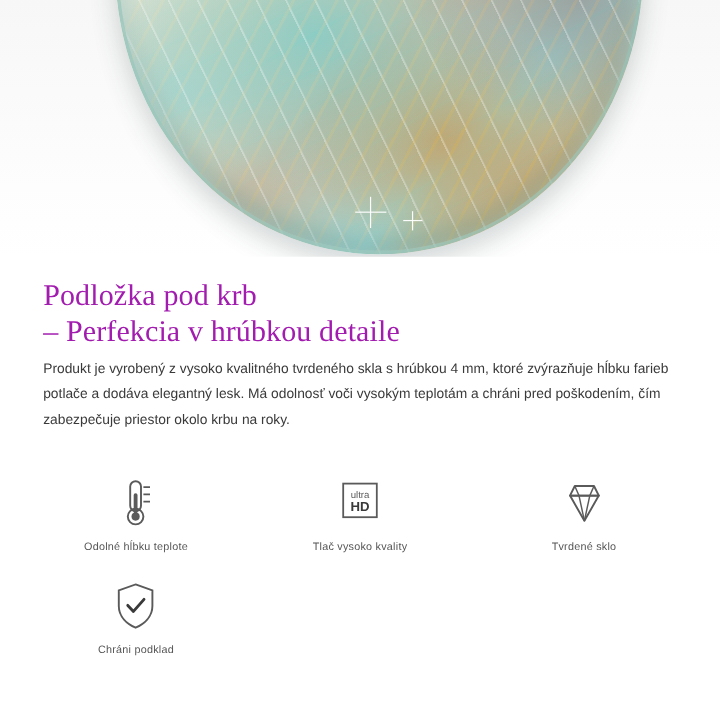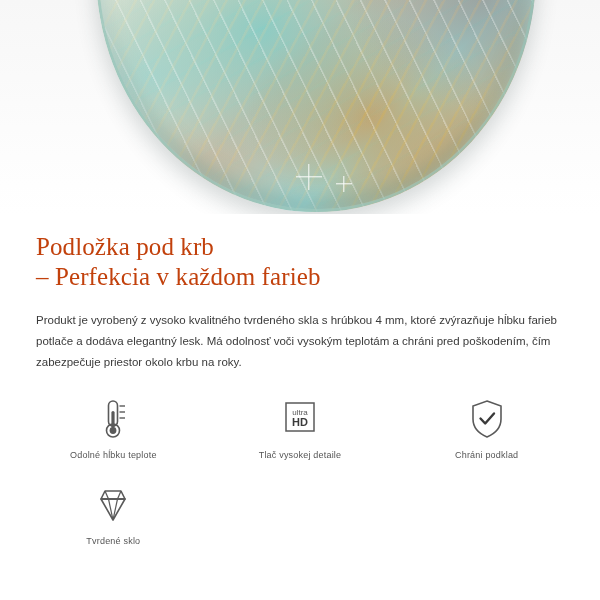--- a/index.html
+++ b/index.html
@@ -86,29 +86,29 @@
 
   
   .headline {
     position: absolute;
     left: 36px;
     top: 232px;
     width: 540px;
     font-family: "Liberation Serif", serif;
     font-size: 25px;
     line-height: 30px;
-    color: #c2410c;
+    color: #a21caf;
     letter-spacing: 0.1px;
   }
   .headline .l2 { display: block; }
 
   .body-copy {
     position: absolute;
     left: 36px;
-    top: 310px;
+    top: 298px;
     width: 534px;
     font-size: 11.5px;
     line-height: 21px;
     color: #3a3a3a;
   }
 
   
   .features {
     position: absolute;
     left: 20px;
@@ -149,21 +149,21 @@
     <div class="pad">
       <div class="pad-veins"></div>
       <div class="pad-edge"></div>
     </div>
     <div class="sparkle s1"></div>
     <div class="sparkle s2"></div>
   </div>
 
   <div class="headline">
     <span class="l1">Podložka pod krb</span>
-    <span class="l2">– Perfekcia v každom farieb</span>
+    <span class="l2">– Perfekcia v hrúbkou detaile</span>
   </div>
 
   <div class="body-copy">Produkt je vyrobený z vysoko kvalitného tvrdeného skla s hrúbkou 4 mm, ktoré zvýrazňuje hĺbku farieb potlače a dodáva elegantný lesk. Má odolnosť voči vysokým teplotám a chráni pred poškodením, čím zabezpečuje priestor okolo krbu na roky.</div>
 
   <div class="features">
 
     <div class="feature">
       <div class="ico">
         <svg width="34" height="44" viewBox="0 0 34 44">
           <rect x="12.5" y="4" width="9" height="25" rx="4.5" fill="none" stroke="#5a5a5a" stroke-width="1.6"></rect>
@@ -179,44 +179,44 @@
     </div>
 
     <div class="feature">
       <div class="ico">
         <svg width="46" height="44" viewBox="0 0 46 44">
           <rect x="9" y="6" width="28" height="28" fill="none" stroke="#5a5a5a" stroke-width="1.5"></rect>
           <text x="23" y="18" text-anchor="middle" font-family="Liberation Sans, sans-serif" font-size="8" fill="#5a5a5a">ultra</text>
           <text x="23" y="29" text-anchor="middle" font-family="Liberation Sans, sans-serif" font-size="11" font-weight="bold" fill="#3a3a3a">HD</text>
         </svg>
       </div>
-      <div class="cap">Tlač vysokej detaile</div>
-    </div>
-
-    <div class="feature">
-      <div class="ico">
-        <svg width="40" height="44" viewBox="0 0 40 44">
-          <path d="M20 4 L34 9 V22 C34 31 27 37 20 40 C13 37 6 31 6 22 V9 Z" fill="none" stroke="#5a5a5a" stroke-width="1.6"></path>
-          <path d="M13.5 21.5 L18.2 26.5 L27 16.5" fill="none" stroke="#3a3a3a" stroke-width="2.4" stroke-linecap="round" stroke-linejoin="round"></path>
-        </svg>
-      </div>
-      <div class="cap">Chráni podklad</div>
+      <div class="cap">Tlač vysoko kvality</div>
     </div>
 
     <div class="feature">
       <div class="ico">
         <svg width="44" height="42" viewBox="0 0 44 42">
           <path d="M10 15 L22 36 L34 15 Z" fill="none" stroke="#5a5a5a" stroke-width="1.6" stroke-linejoin="round"></path>
           <path d="M10 15 L14 7 H30 L34 15 Z" fill="none" stroke="#5a5a5a" stroke-width="1.6" stroke-linejoin="round"></path>
           <line x1="14" y1="7" x2="17.5" y2="15" stroke="#5a5a5a" stroke-width="1.2"></line>
           <line x1="30" y1="7" x2="26.5" y2="15" stroke="#5a5a5a" stroke-width="1.2"></line>
           <line x1="10" y1="15" x2="34" y2="15" stroke="#5a5a5a" stroke-width="1.2"></line>
           <line x1="17.5" y1="15" x2="22" y2="36" stroke="#5a5a5a" stroke-width="1.2"></line>
           <line x1="26.5" y1="15" x2="22" y2="36" stroke="#5a5a5a" stroke-width="1.2"></line>
         </svg>
       </div>
       <div class="cap">Tvrdené sklo</div>
     </div>
 
+    <div class="feature">
+      <div class="ico">
+        <svg width="40" height="44" viewBox="0 0 40 44">
+          <path d="M20 4 L34 9 V22 C34 31 27 37 20 40 C13 37 6 31 6 22 V9 Z" fill="none" stroke="#5a5a5a" stroke-width="1.6"></path>
+          <path d="M13.5 21.5 L18.2 26.5 L27 16.5" fill="none" stroke="#3a3a3a" stroke-width="2.4" stroke-linecap="round" stroke-linejoin="round"></path>
+        </svg>
+      </div>
+      <div class="cap">Chráni podklad</div>
+    </div>
+
 
 
   </div>
 </div>
 
 </body></html>

